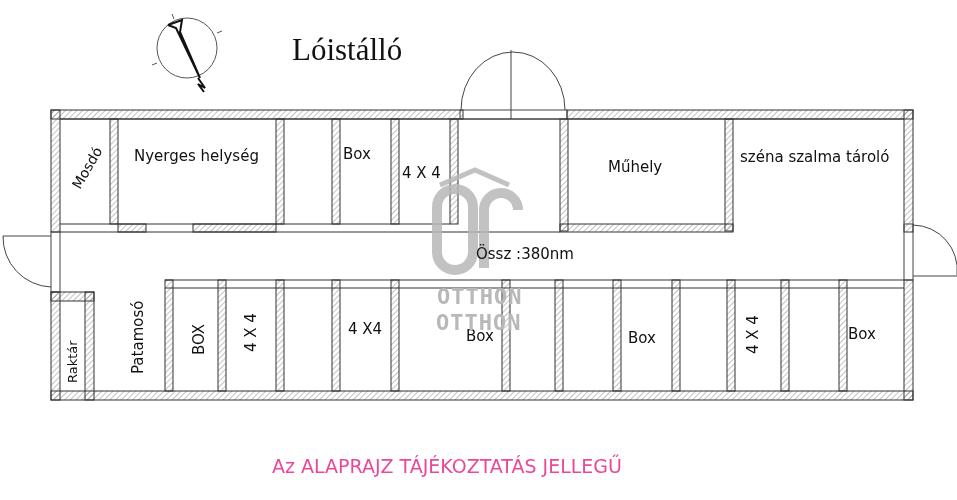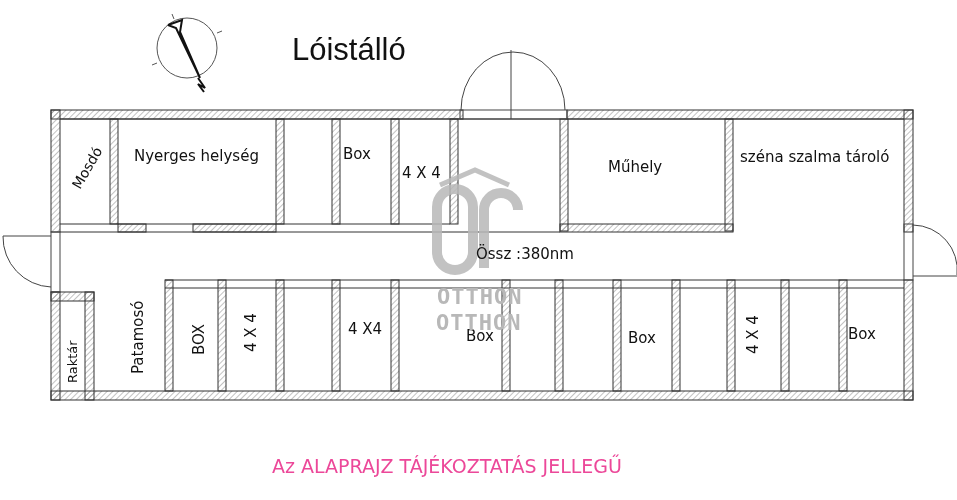--- a/index.html
+++ b/index.html
@@ -1,19 +1,19 @@
 <!DOCTYPE html>
 <html><head>
 <meta charset="utf-8">
 <style>
   html,body{margin:0;padding:0;background:#fff;}
   body{width:957px;height:500px;position:relative;overflow:hidden;font-family:"DejaVu Sans","Liberation Sans",sans-serif;}
   svg{position:absolute;left:0;top:0;}
   .lbl{font-family:"DejaVu Sans",sans-serif;fill:#111;}
-  .title{position:absolute;left:292px;top:32px;font-size:31px;color:#111;font-family:Liberation Sans, sans-serif;}
+  .title{position:absolute;left:292px;top:32px;font-size:31px;color:#111;font-family:Liberation Serif, serif;}
   .note{position:absolute;left:272px;top:455px;font-size:19px;color:#ec4899;font-family:"DejaVu Sans",sans-serif;}
   .wm1,.wm2{position:absolute;font-family:"DejaVu Sans Mono",monospace;color:#b8b8b8;font-size:22px;letter-spacing:1px;font-weight:bold;}
   .wm1{left:437px;top:284px;}
   .wm2{left:436px;top:310px;}
 </style>
 </head>
 <body>
 
 <svg width="957" height="500" viewBox="0 0 957 500">
   <defs>

